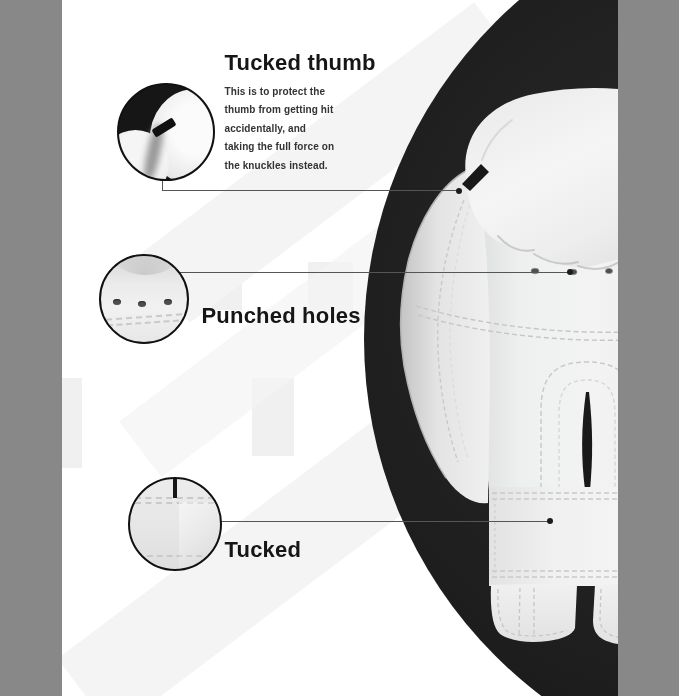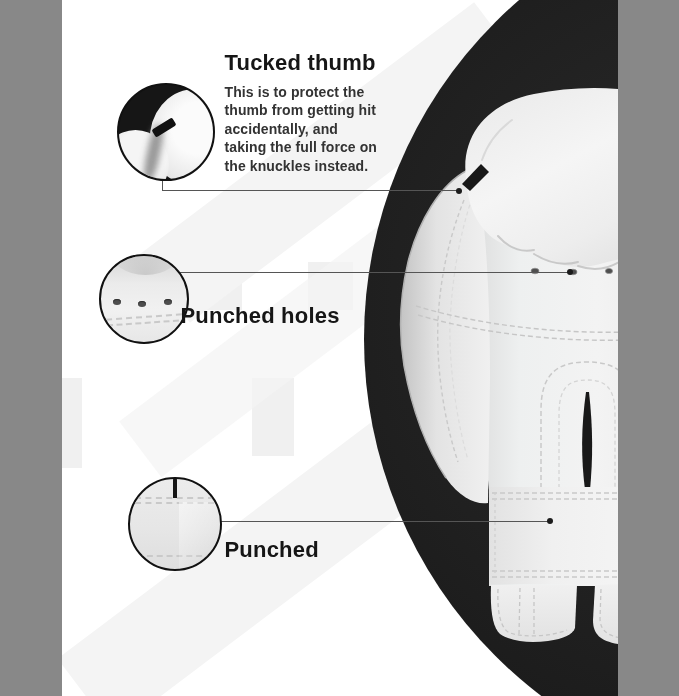--- a/index.html
+++ b/index.html
@@ -31,21 +31,21 @@
   .hole-dot{position:absolute;width:8px;height:6px;border-radius:50%;background:#4e4e4e;box-shadow:inset 0 1px 1px #2c2c2c;}
   .stitch-row{position:absolute;border-top:2px dashed #c9c9c9;}
   .notch{position:absolute;background:#161616;}
   
   .block{position:absolute;}
   .block h3{
     margin:0 0 7px 0;font-size:22px;line-height:26px;font-weight:700;
     color:#161616;letter-spacing:.2px;
   }
   .block p{
-    margin:0;font-size:14px;line-height:18.4px;font-weight:700;
+    margin:0;font-size:10px;line-height:18.4px;font-weight:700;
     color:#333;letter-spacing:.1px;white-space:pre-line;
   }
 </style>
 </head>
 <body>
 
 <div class="stage">
 
   <div>
     <div class="wm" style="left:0;top:378px;width:20px;height:90px;"></div>
@@ -185,21 +185,21 @@
 
   <div class="block" style="left:163px;top:50px;width:220px;">
     <h3>Tucked thumb</h3>
     <p>This is to protect the
 thumb from getting hit
 accidentally, and
 taking the full force on
 the knuckles instead.</p>
   </div>
 
-  <div class="block" style="left:119px;top:303px;width:220px;">
+  <div class="block" style="left:140px;top:303px;width:220px;">
     <h3>Punched holes</h3>
   </div>
 
   <div class="block" style="left:163px;top:537px;width:220px;">
-    <h3>Punched</h3>
+    <h3>Tucked</h3>
   </div>
 
 </div>
 
 </body></html>

